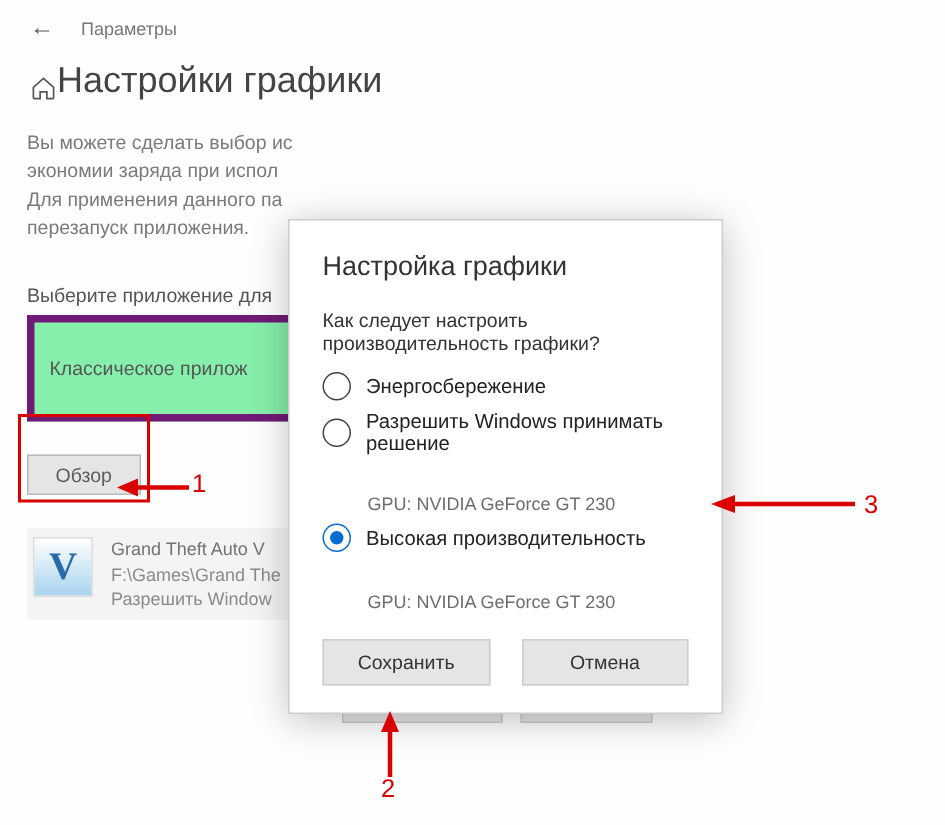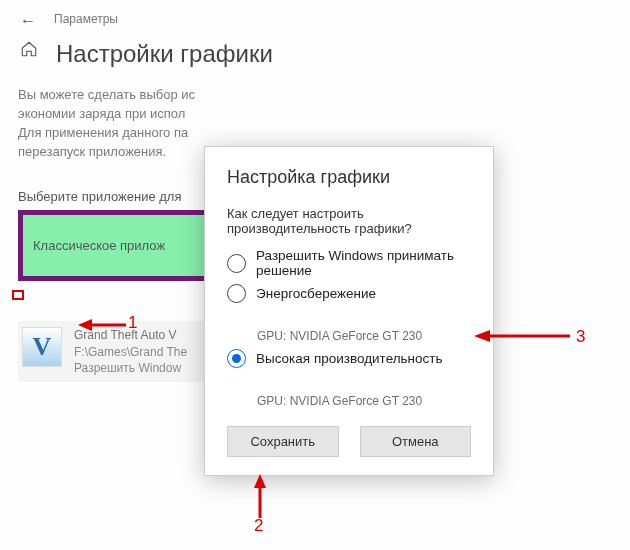--- a/index.html
+++ b/index.html
@@ -1,40 +1,40 @@
 <!DOCTYPE html>
 <html><head>
 <meta charset="utf-8">
 <style>
   * { box-sizing: border-box; margin: 0; padding: 0; }
   html, body { width: 630px; height: 550px; font-family: "Segoe UI", Arial, sans-serif; background: #fefefe; color: #333; overflow: hidden; }
   .window { position: relative; width: 630px; height: 550px; padding: 0 18px; }
   .topbar { display: flex; align-items: center; gap: 18px; padding: 10px 0 2px 2px; color: #777; font-size: 12px; }
   .back-arrow { font-size: 16px; color: #555; cursor: default; }
-  .title-row { display: flex; align-items: flex-start; gap: 18px; padding: 10px 0 18px 2px; }
+  .title-row { display: flex; align-items: flex-end; padding: 10px 0 18px 2px; }
   .home-ic { width: 18px; height: 18px; }
   .home-ic svg { width: 18px; height: 18px; stroke: #555; fill: none; stroke-width: 1.5; }
   .page-title { font-size: 24px; font-weight: 400; color: #444; }
   .section-title { font-size: 18px; font-weight: 400; color: #555; margin: 8px 0 14px 0; }
   .body-text { font-size: 13px; color: #7a7a7a; line-height: 1.45; }
   .select-label { font-size: 13px; color: #555; margin-top: 28px; margin-bottom: 6px; }
   .select-box { width: 210px; border: 5px solid #701a75; background: #86efac; font-size: 13px; color: #555; display: flex; align-items: center; justify-content: space-between; padding: 23px 10px; }
   .browse-btn { margin-top: 22px; border: 1px solid #bbb; background: #e5e5e5; color: #5d5d5d; font-size: 13px; padding: 5px 18px; display: inline-block; position: relative; }
   .browse-hl { position: absolute; border: 2px solid #d90000; }
   .browse-wrap { position: relative; display: inline-block; }
   .app-row { display: flex; align-items: flex-start; gap: 12px; margin-top: 22px; padding: 6px 4px; background: #f4f4f4; width: 210px; }
   .app-icon { width: 40px; height: 40px; background: linear-gradient(180deg,#fff 0,#a9d3ee 100%); display: flex; align-items: center; justify-content: center; color: #2b6aa9; font-family: Georgia, serif; font-weight: bold; font-size: 26px; border:1px solid #ddd; }
   .app-texts { font-size: 12px; line-height: 1.35; overflow: hidden; }
   .app-name { color: #737373; }
   .app-sub { color: #8a8a8a; }
   .bottom-btns { display: flex; gap: 12px; margin-top: 40px; margin-left: 210px; }
   .lg-btn { background: #e5e5e5; border: 1px solid #ccc; font-size: 13px; color: #555; padding: 6px 18px; }
 
   
-  .dialog { position: absolute; left: 204px; top: 146px; width: 290px; background: #fff; border: 1px solid #ccc; box-shadow: 0 4px 24px rgba(0,0,0,.25); padding: 20px 22px 18px 22px; }
+  .dialog { position: absolute; left: 192px; top: 146px; width: 290px; background: #fff; border: 1px solid #ccc; box-shadow: 0 4px 24px rgba(0,0,0,.25); padding: 20px 22px 18px 22px; }
   .dlg-title { font-size: 18px; font-weight: 400; color: #333; margin-bottom: 18px; }
   .dlg-question { font-size: 13px; color: #333; margin-bottom: 12px; }
   .radio-row { display: flex; align-items: center; gap: 10px; font-size: 13.5px; color: #222; margin: 6px 0; cursor: pointer; }
   .radio-desc { font-size: 12px; color: #6d6d6d; margin-left: 30px; margin-bottom: 6px; margin-top: 26px; }
   .radio { width: 19px; height: 19px; border: 1.6px solid #444; border-radius: 50%; display: inline-flex; align-items: center; justify-content: center; flex: none; }
   .radio.sel { border-color: #0a6bd1; }
   .radio.sel::after { content: ""; width: 9px; height: 9px; background: #0a6bd1; border-radius: 50%; }
   .dlg-btns { display: flex; gap: 21px; margin-top: 18px; }
   .dlg-btn { flex: 1; background: #e5e5e5; border: 1px solid #ccc; font-size: 13px; color: #333; padding: 7px 0; text-align: center; }
 
@@ -72,20 +72,21 @@
   </div>
 
   <div class="select-label">Выберите приложение для</div>
   <div class="select-box">
     <span>Классическое прилож</span>
     <span>▾</span>
   </div>
 
   <div class="browse-wrap">
     <div class="browse-hl" style="left:-6px; top:-5px; right:-6px; bottom:-5px;"></div>
+    <button class="browse-btn">Обзор</button>
   </div>
 
   <div class="app-row">
     <div class="app-icon">
         <span>V</span>
       </div>
     <div class="app-texts">
       <div class="app-name">Grand Theft Auto V</div>
       <div class="app-sub">F:\Games\Grand The</div>
       <div class="app-sub">Разрешить Window</div>
@@ -97,26 +98,26 @@
     <button class="lg-btn">Удалить</button>
   </div>
 
   
   <div class="dialog">
     <div class="dlg-title">Настройка графики</div>
     <div class="dlg-question">Как следует настроить производительность графики?</div>
 
     <div class="radio-row">
       <span class="radio"></span>
-      <span>Разрешить Windows принимать решение</span>
+      <span>Энергосбережение</span>
     </div>
 
     <div class="radio-row">
       <span class="radio"></span>
-      <span>Энергосбережение</span>
+      <span>Разрешить Windows принимать решение</span>
     </div>
     <div class="radio-desc">GPU: NVIDIA GeForce GT 230</div>
 
     <div class="radio-row">
       <span class="radio sel"></span>
       <span>Высокая производительность</span>
     </div>
     <div class="radio-desc">GPU: NVIDIA GeForce GT 230</div>
 
     <div class="dlg-btns">

